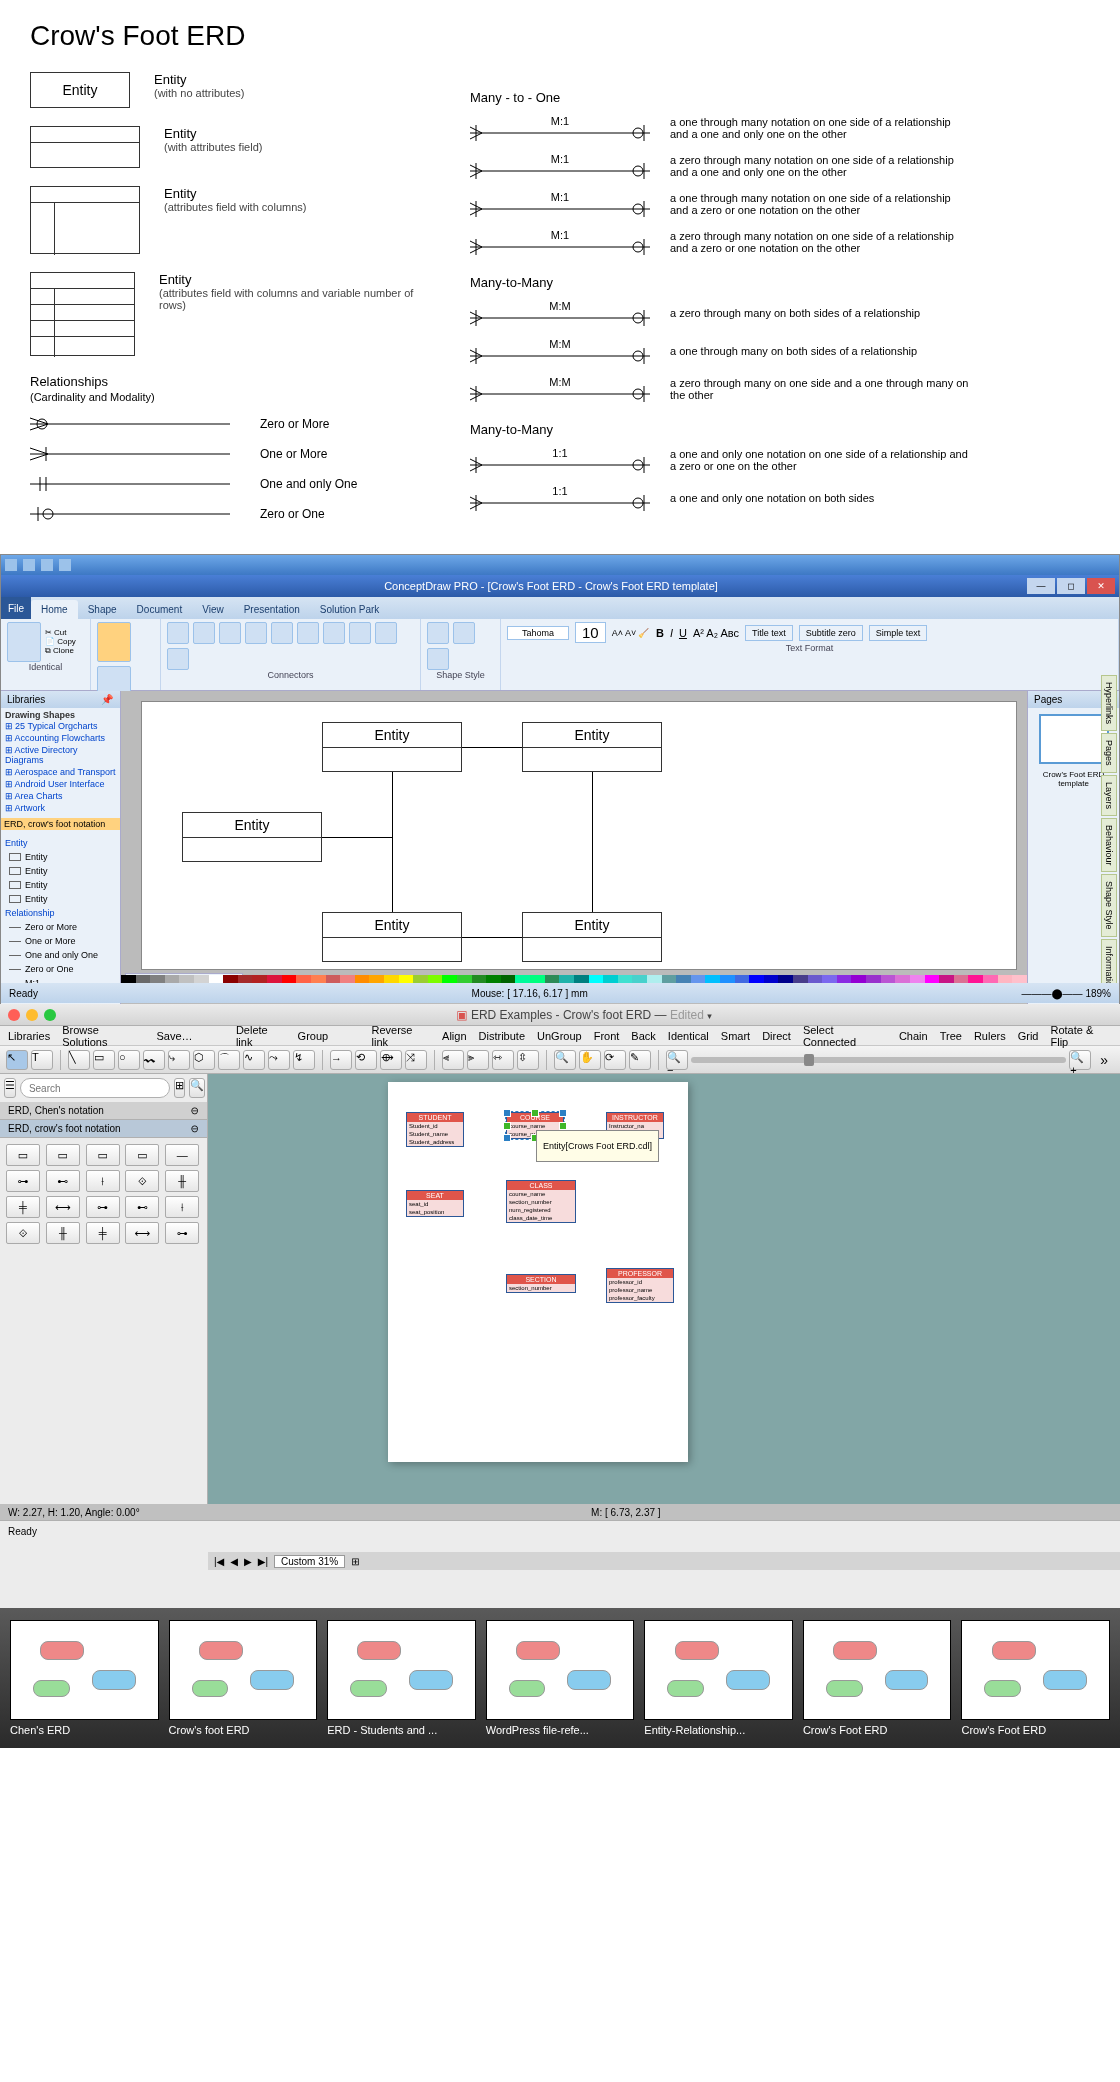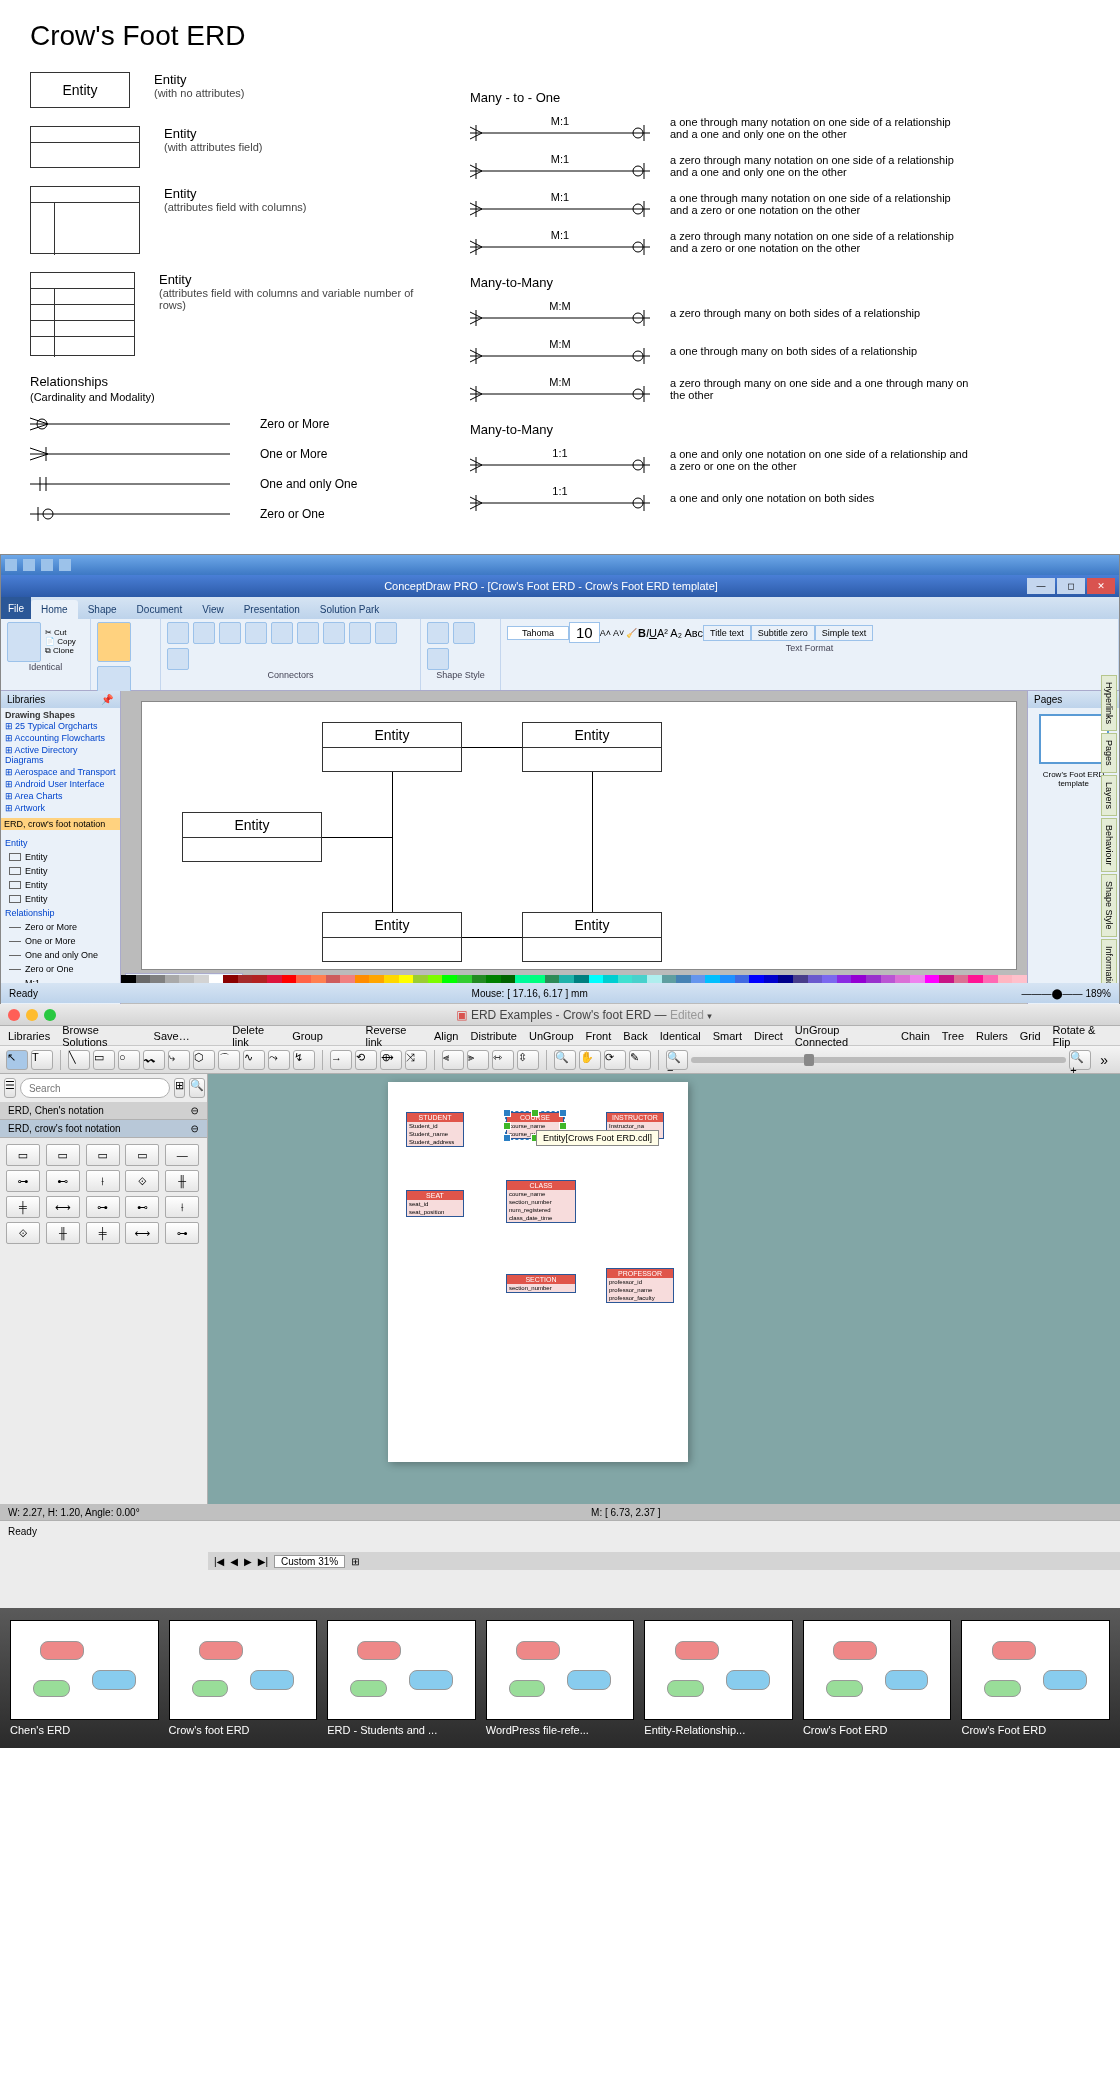--- a/index.html
+++ b/index.html
@@ -95,21 +95,21 @@
 .mlib.sel{background:#b8c8d8}
 .mshapes{display:grid;grid-template-columns:repeat(5,1fr);gap:4px;padding:6px;background:#ececec}
 .mshape{width:34px;height:22px;background:linear-gradient(180deg,#fff,#e6e6e6);border:1px solid #aaa;border-radius:2px;display:flex;align-items:center;justify-content:center}
 .mcanvas{flex:1;background:#82a6a6;position:relative}
 .mpage{position:absolute;left:180px;top:8px;width:300px;height:380px;background:#fff;box-shadow:2px 2px 8px rgba(0,0,0,0.3)}
 .erd-box{position:absolute;border:1px solid #2b5797;font-size:7px}
 .erd-box .eh{background:#e0554a;color:#fff;text-align:center;padding:1px;font-size:7px}
 .erd-box .eb{background:#f7dcdc;padding:1px 2px;font-size:6px}
 .handle{position:absolute;width:8px;height:8px;background:#3fb728;border:1px solid #fff}
 .hnd-b{background:#2b7fc4}
-.tooltip{position:absolute;background:#fffde7;border:1px solid #888;padding:2px 6px;font-size:9px}
+.tooltip{position:absolute;background:#fffde7;border:1px solid #888;padding:10px 6px;font-size:9px}
 .mac-status{height:16px;background:#c0c0c0;display:flex;align-items:center;padding:0 8px;font-size:10px;justify-content:space-between}
 .mac-bottom{height:22px;background:#ececec;border-top:1px solid #b0b0b0;display:flex;align-items:center;padding:0 8px;gap:20px;font-size:10px}
 .zoom-bar{position:absolute;bottom:38px;left:208px;right:0;height:18px;background:#d4d4d4;display:flex;align-items:center;padding:0 6px;gap:6px;font-size:10px}
 
 
 .gallery{height:140px;background:linear-gradient(180deg,#5a5a5a,#2a2a2a);display:flex;align-items:center;padding:0 10px;gap:10px;overflow:hidden}
 .gitem{flex:1;text-align:left}
 .gitem .gimg{height:100px;background:#fff;border:1px solid #000;margin-bottom:4px;position:relative;overflow:hidden}
 .gitem .glabel{color:#fff;font-size:11px}
 .fake-shape{position:absolute;border:1px solid #999;border-radius:8px}
@@ -392,21 +392,21 @@
     </div>
     <div class="rgroup" style="width:80px">
       <div class="rg-items">
         <div class="rg-btn"></div>
         <div class="rg-btn"></div>
         <div class="rg-btn"></div>
       </div>
       <div class="rg-label">Shape Style</div>
     </div>
     <div class="rgroup" style="flex:1">
-      <div class="rg-items" style="gap:0">
+      <div class="rg-items" style="gap:6px">
         <span style="border:1px solid #9cc2ea;padding:1px 14px;font-size:9px;background:#fff">Tahoma</span>
         <span style="border:1px solid #9cc2ea;padding:1px 6px;font-size:15px;background:#fff">10</span>
         <span style="font-size:9px">A˄ A˅ 🧹</span>
         <b>B</b>
         <i>I</i>
         <u>U</u>
         <span>A² A₂ Aʙᴄ</span>
         <span style="border:1px solid #9cc2ea;padding:2px 6px;font-size:9px">Title text</span>
         <span style="border:1px solid #9cc2ea;padding:2px 6px;font-size:9px">Subtitle zero</span>
         <span style="border:1px solid #9cc2ea;padding:2px 6px;font-size:9px">Simple text</span>
@@ -585,21 +585,21 @@
       <span style="width: 20px;"></span>
       <span>Reverse link</span>
       <span>Align</span>
       <span>Distribute</span>
       <span>UnGroup</span>
       <span>Front</span>
       <span>Back</span>
       <span>Identical</span>
       <span>Smart</span>
       <span>Direct</span>
-      <span>UnGroup Connected</span>
+      <span>Select Connected</span>
       <span>Chain</span>
       <span>Tree</span>
       <span>Rulers</span>
       <span>Grid</span>
       <span>Rotate &amp; Flip</span>
     </div>
   <div class="mac-toolbar">
     <div class="mtbtn" style="background:#a8c8e8">↖</div>
     <div class="mtbtn">T</div>
     <div class="mtsep"></div>

